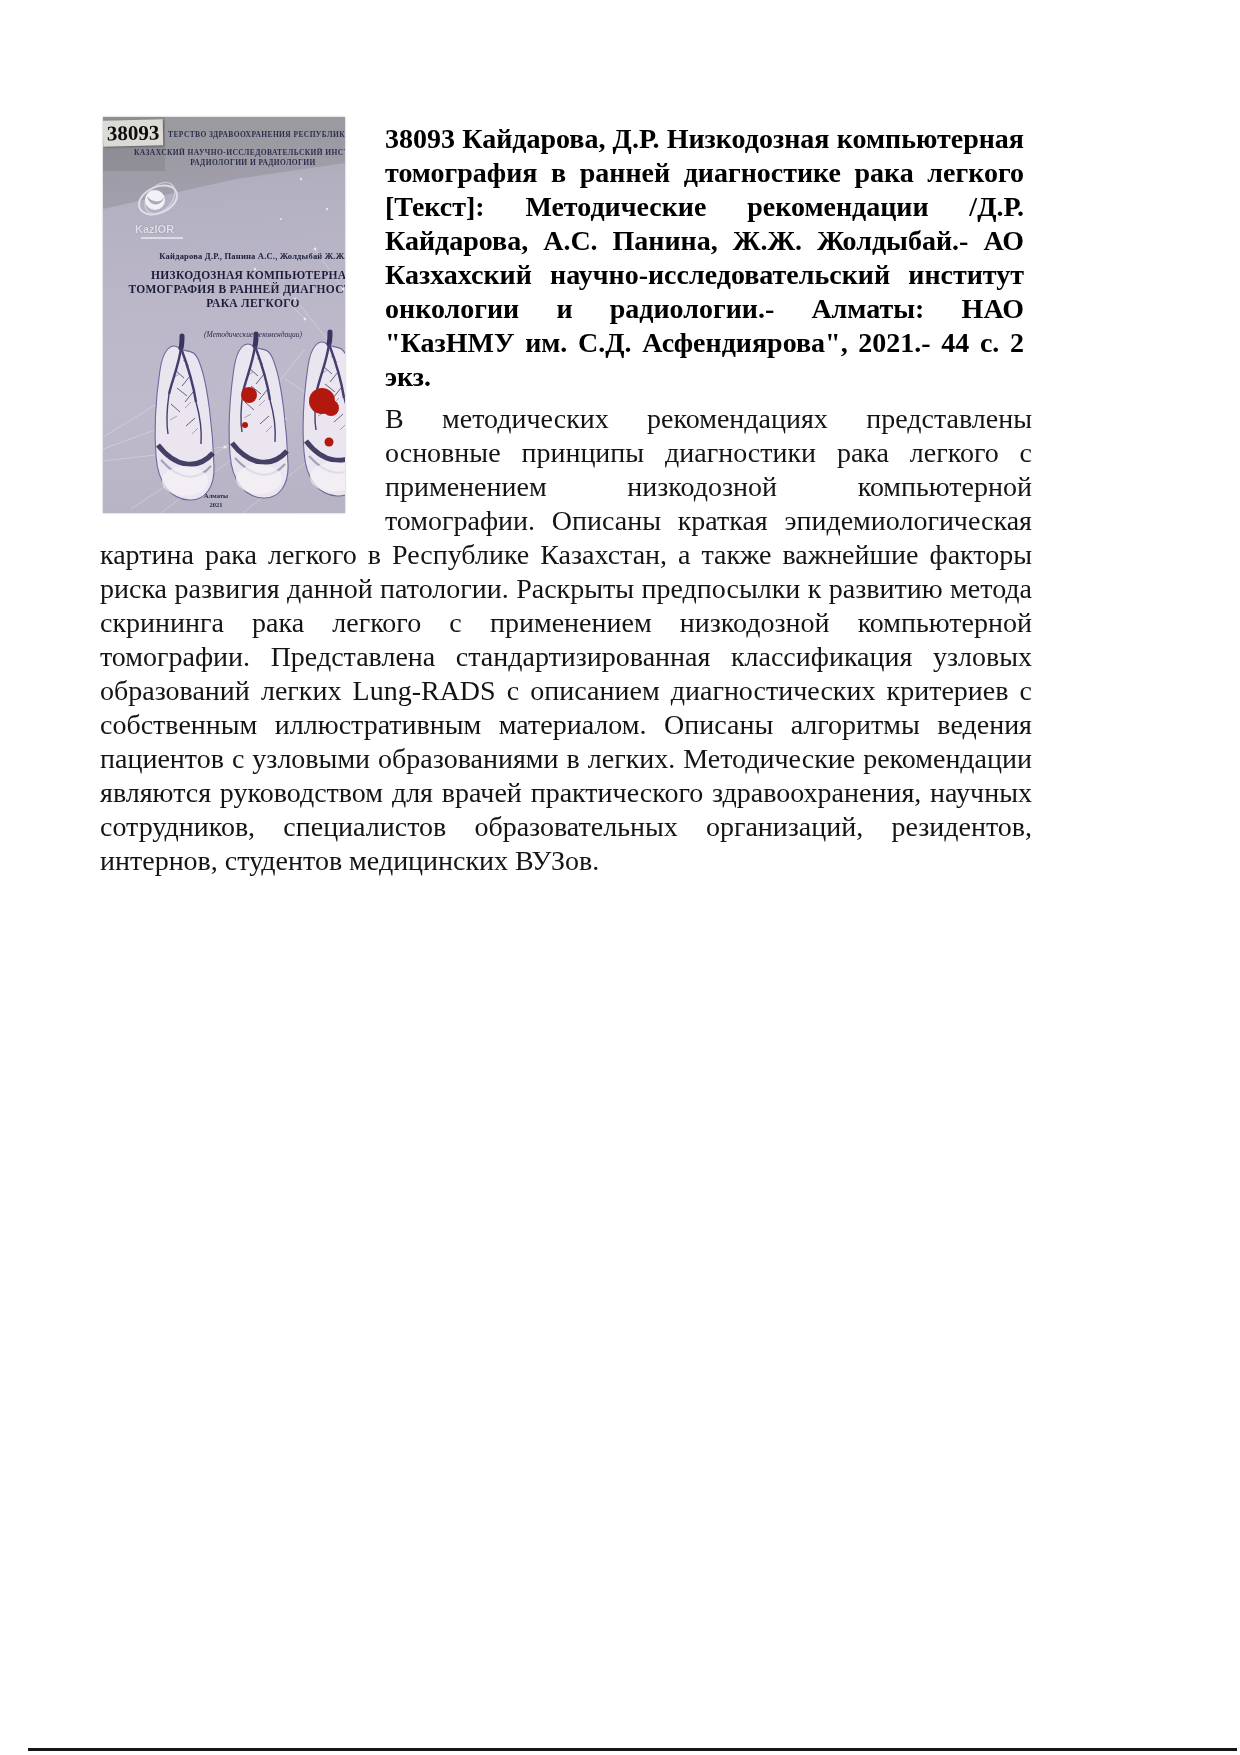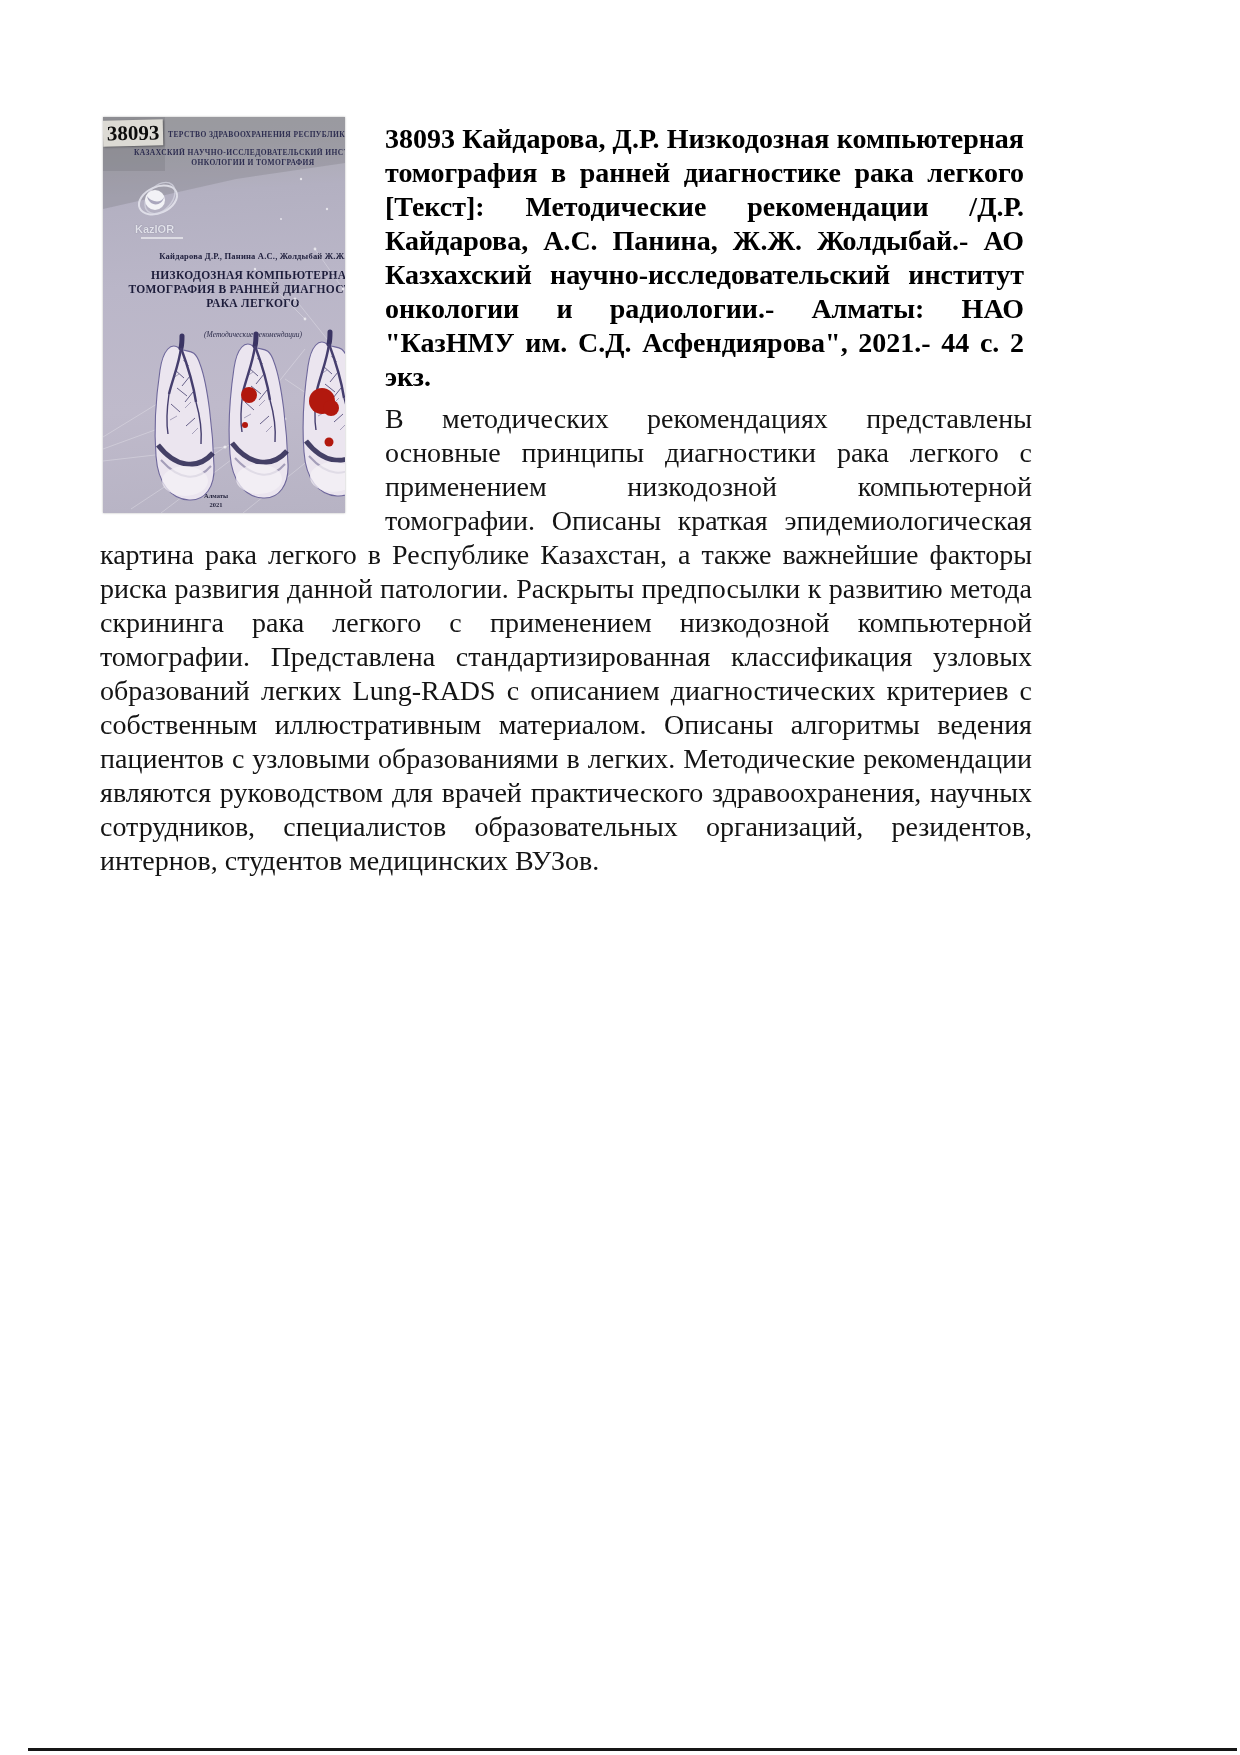--- a/index.html
+++ b/index.html
@@ -89,21 +89,21 @@
     <div class="cover">
       <div class="cover-corner"></div>
       <div class="cover-corner2"></div>
 
       <div class="cover-label">
         <span>38093</span>
       </div>
 
       <div class="cover-ministry">ТЕРСТВО ЗДРАВООХРАНЕНИЯ РЕСПУБЛИКИ КАЗАХСТАН</div>
       <div class="cover-inst l1">КАЗАХСКИЙ НАУЧНО-ИССЛЕДОВАТЕЛЬСКИЙ ИНСТИТУТ</div>
-      <div class="cover-inst l2">ОНКОЛОГИИ И ТОМОГРАФИЯ</div>
+      <div class="cover-inst l2">РАДИОЛОГИИ И РАДИОЛОГИИ</div>
 
       <div class="cover-logo">
         <svg width="46" height="42" viewBox="0 0 46 42">
           <ellipse cx="23" cy="21" rx="20" ry="13" fill="none" stroke="#e6e6ee" stroke-width="2" transform="rotate(-24 23 21)" opacity=".85"></ellipse>
           <ellipse cx="25" cy="19" rx="18" ry="12" fill="none" stroke="#d8d8e4" stroke-width="1.4" transform="rotate(-48 25 19)" opacity=".7"></ellipse>
           <circle cx="20" cy="21" r="10" fill="#f2f2f6"></circle>
           <path d="M12,17 C16,23 26,25 29,18 C27,28 14,28 12,17 Z" fill="#a9a6bd"></path>
         </svg>
         <div class="logo-text">KazIOR</div>
         <div class="logo-sub"></div>

